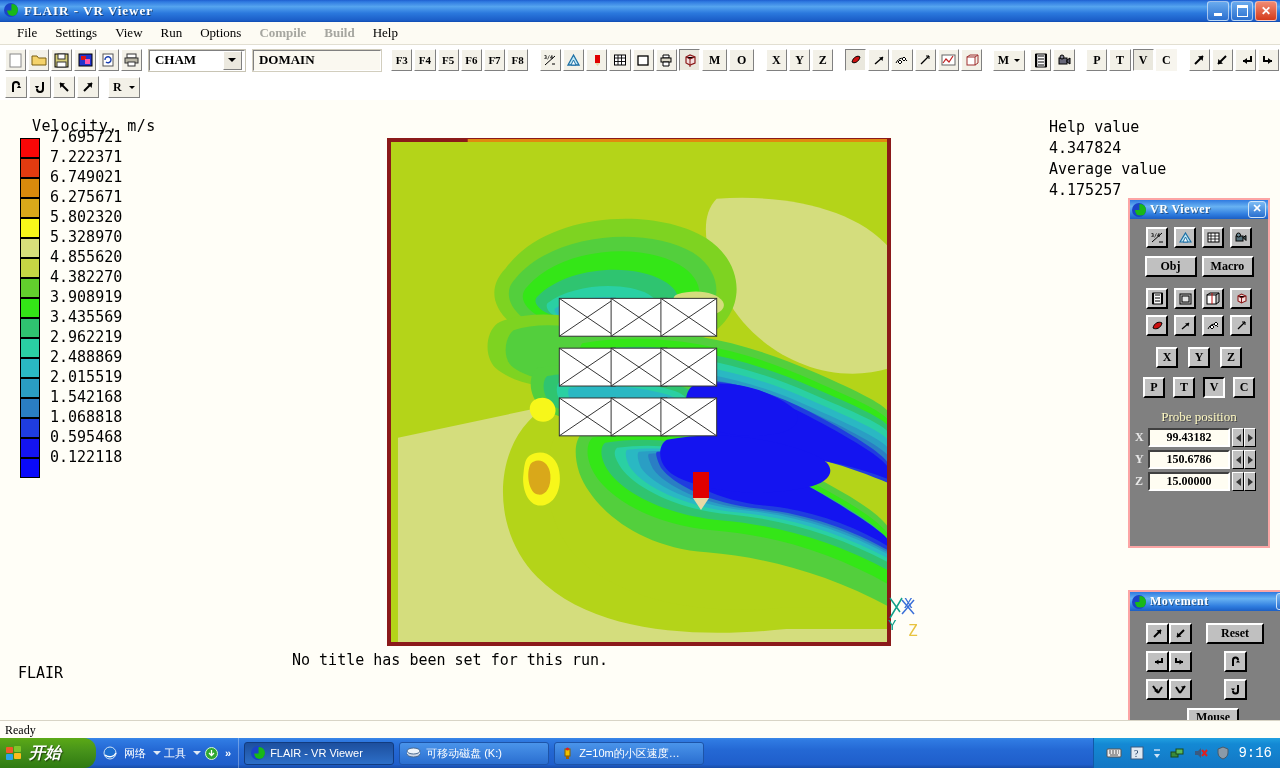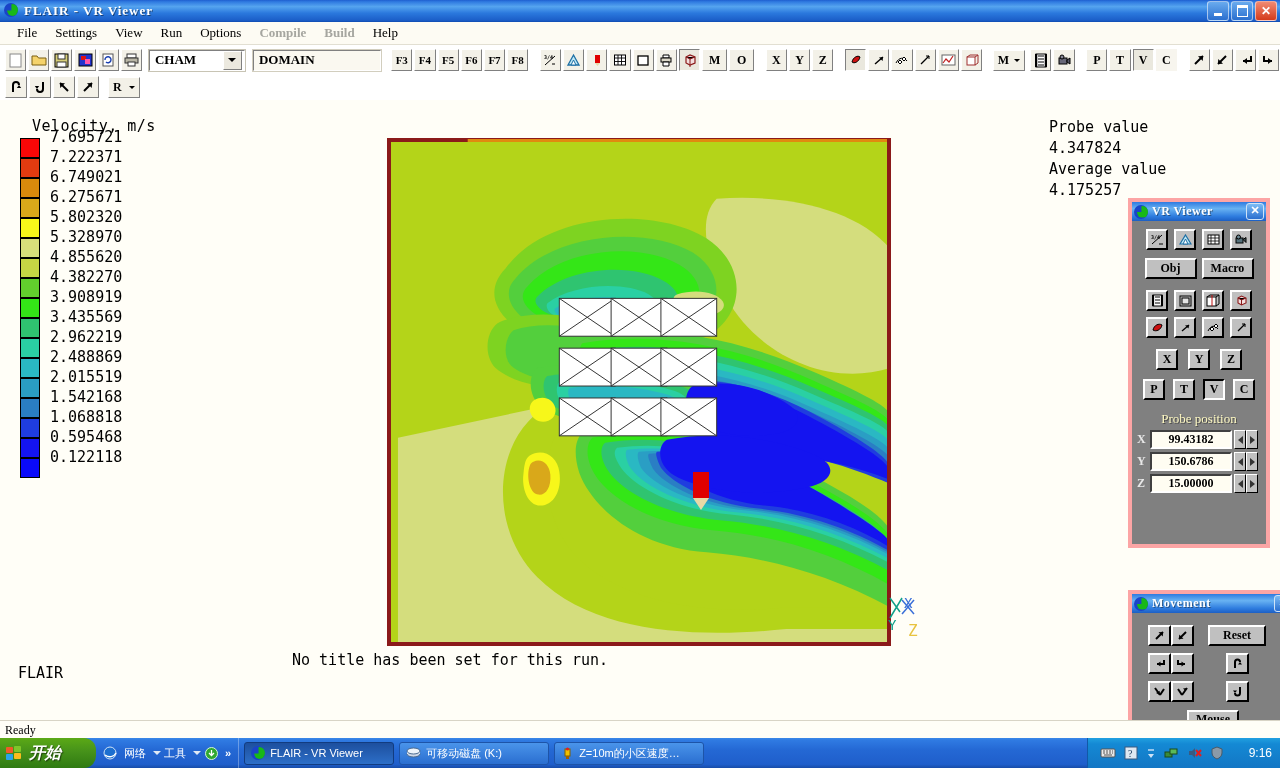--- a/index.html
+++ b/index.html
@@ -165,21 +165,21 @@
   
   #probe-info{
     position:absolute;left:1049px;top:117px;
     font-family:"DejaVu Sans Mono",monospace;font-size:15px;color:#000;
     line-height:21px;white-space:nowrap;
   }
 
   
   .panel{
     position:absolute;background:#808080;
-    border:4px solid #fca5a5;box-sizing:border-box;
+    border:2px solid #fca5a5;box-sizing:border-box;
   }
   .panel-tb{
     height:19px;
     background:linear-gradient(180deg,#2f7ae0 0%,#68b2f2 35%,#2f7ddf 75%,#1c5fc4 100%);
     display:flex;align-items:center;padding:0 2px;
   }
   .panel-tb .ttl{
     color:#fff;font-family:"Liberation Serif",serif;font-weight:bold;font-size:12px;
     margin-left:4px;letter-spacing:.5px;text-shadow:1px 1px 0 rgba(0,0,0,.4);
   }
@@ -259,21 +259,21 @@
     color:#fff;font-family:"Liberation Sans",sans-serif;font-size:11px;
     overflow:hidden;white-space:nowrap;
   }
   .tbtn-task.active{background:linear-gradient(180deg,#1d4f9e,#2d6fc8);border:1px solid #123c80;}
   .tray{
     margin-left:auto;height:30px;display:flex;align-items:center;
     background:linear-gradient(180deg,#21a0e0 0%,#1489d4 20%,#1376c4 100%);
     padding:0 8px;border-left:1px solid #1159a8;
   }
   .tray .ti{margin:0 4px;display:flex;align-items:center;}
-  .clock{color:#fff;font-family:Liberation Sans, sans-serif;font-size:12px;margin-left:21px;}
+  .clock{color:#fff;font-family:Liberation Mono, monospace;font-size:14px;margin-left:4px;}
   .divider-v{width:1px;height:30px;background:rgba(255,255,255,.3);}
 </style>
 </head>
 <body>
 
 <div id="titlebar">
   <div class="tb-icon">
     <div class="cham-logo">
         <i class="b"></i>
         <i class="g"></i>
@@ -728,21 +728,21 @@
     <path d="M2 2l10 14M14 2L2 22" stroke="#0fa08a" stroke-width="1.5" fill="none"></path>
     <text x="0" y="34" font-size="14" fill="#0fa08a" font-family="monospace">Y</text>
     <path d="M14 4l12 14" stroke="#3a6fd8" stroke-width="1.5"></path>
     <path d="M26 4L14 18" stroke="#3a6fd8" stroke-width="1.5"></path>
     <text x="16" y="12" font-size="14" fill="#3a6fd8" font-family="monospace">X</text>
     <text x="20" y="40" font-size="16" fill="#e8c340" font-family="monospace">Z</text>
   </svg>
 </div>
 
 <div id="probe-info">
-  <div>Probe value</div>
+  <div>Help value</div>
   <div>4.347824</div>
   <div>Average value</div>
   <div>4.175257</div>
 </div>
 
 <div class="panel" id="vr-panel">
   <div class="panel-tb">
     <div style="width:14px;height:14px">
       <div class="cham-logo">
           <i class="b"></i>

